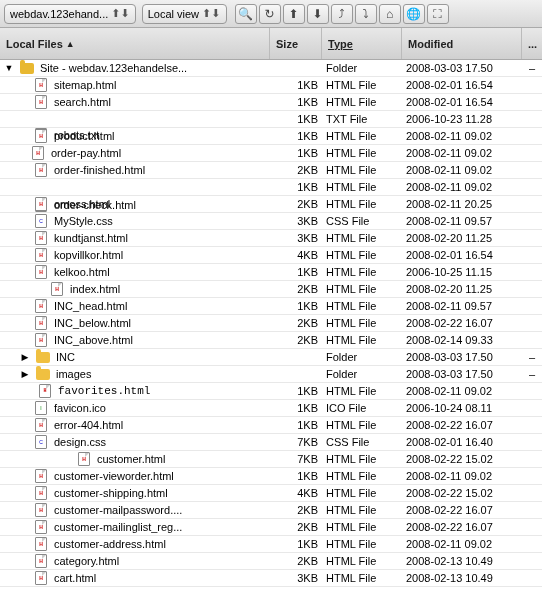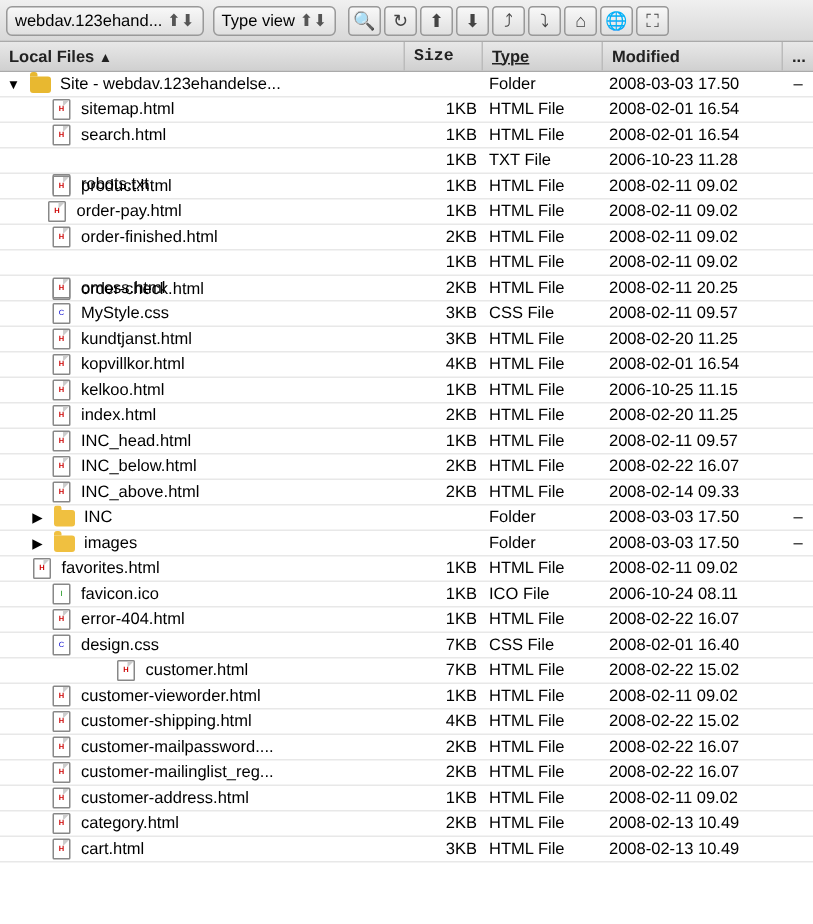--- a/index.html
+++ b/index.html
@@ -61,36 +61,36 @@
       font-size: 12px;
       color: #444;
     }
 
     
     .col-header {
       display: flex;
       align-items: center;
       background: linear-gradient(to bottom, #e8e8e8, #d0d0d0);
       border-bottom: 1px solid #aaa;
-      height: 20px;
+      height: 32px;
       padding: 0;
     }
     .col-header-cell {
       display: flex;
       align-items: center;
       height: 100%;
       padding: 0 6px;
       border-right: 1px solid #bbb;
       font-weight: bold;
       color: #222;
       font-size: 11px;
       user-select: none;
     }
     .col-name { flex: 1; }
-    .col-size { width: 52px; font-family: Liberation Mono, monospace; }
+    .col-size { width: 52px; }
     .col-type { width: 80px; text-decoration: underline; }
     .col-modified { width: 120px; }
     .col-extra { width: 20px; border-right: none; }
 
     
     .sort-arrow { margin-left: 3px; font-size: 9px; }
 
     
     .file-list {
       overflow-y: auto;
@@ -239,21 +239,21 @@
 </head>
 <body>
 
 <div class="title-bar">
   <div class="title-bar-left">
     <div class="title-dropdown">
       <span>webdav.123ehand...</span>
       <span class="arrow-icon">⬆⬇</span>
     </div>
     <div class="title-dropdown" style="margin-left:4px;">
-      <span>Type view</span>
+      <span>Local view</span>
       <span class="arrow-icon">⬆⬇</span>
     </div>
   </div>
   <div class="toolbar-icons">
     <div class="toolbar-btn" title="Search">🔍</div>
     <div class="toolbar-btn" title="Refresh">↻</div>
     <div class="toolbar-btn" title="Upload">⬆</div>
     <div class="toolbar-btn" title="Download">⬇</div>
     <div class="toolbar-btn" title="Sync Up">⤴</div>
     <div class="toolbar-btn" title="Sync Down">⤵</div>
@@ -446,21 +446,21 @@
           <div class="icon-html">H</div>
         </div>
         <span>kelkoo.html</span>
       </div>
       <div class="file-cell file-size-cell">1KB</div>
       <div class="file-cell file-type-cell">HTML File</div>
       <div class="file-cell file-modified-cell">2006-10-25 11.15</div>
       <div class="file-cell file-extra-cell"></div>
     </div>
     <div class="file-row">
-      <div class="file-cell file-name-cell" style="padding-left: 20px;">
+      <div class="file-cell file-name-cell" style="padding-left: 36px;">
         <span style="width: 10px; display: inline-block;"></span>
         <div class="row-icon">
           <div class="icon-html">H</div>
         </div>
         <span>index.html</span>
       </div>
       <div class="file-cell file-size-cell">2KB</div>
       <div class="file-cell file-type-cell">HTML File</div>
       <div class="file-cell file-modified-cell">2008-02-20 11.25</div>
       <div class="file-cell file-extra-cell"></div>
@@ -524,21 +524,21 @@
           <div class="icon-folder"></div>
         </div>
         <span>images</span>
       </div>
       <div class="file-cell file-size-cell"></div>
       <div class="file-cell file-type-cell">Folder</div>
       <div class="file-cell file-modified-cell">2008-03-03 17.50</div>
       <div class="file-cell file-extra-cell">–</div>
     </div>
     <div class="file-row">
-      <div class="file-cell file-name-cell" style="padding-left: 7px;">
+      <div class="file-cell file-name-cell" style="padding-left: 24px; font-family: Liberation Mono, monospace;">
         <span style="width: 10px; display: inline-block;"></span>
         <div class="row-icon">
           <div class="icon-html">H</div>
         </div>
         <span>favorites.html</span>
       </div>
       <div class="file-cell file-size-cell">1KB</div>
       <div class="file-cell file-type-cell">HTML File</div>
       <div class="file-cell file-modified-cell">2008-02-11 09.02</div>
       <div class="file-cell file-extra-cell"></div>

